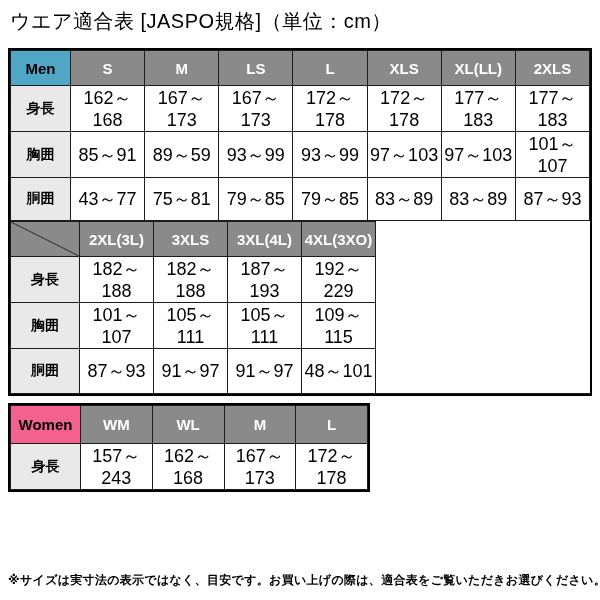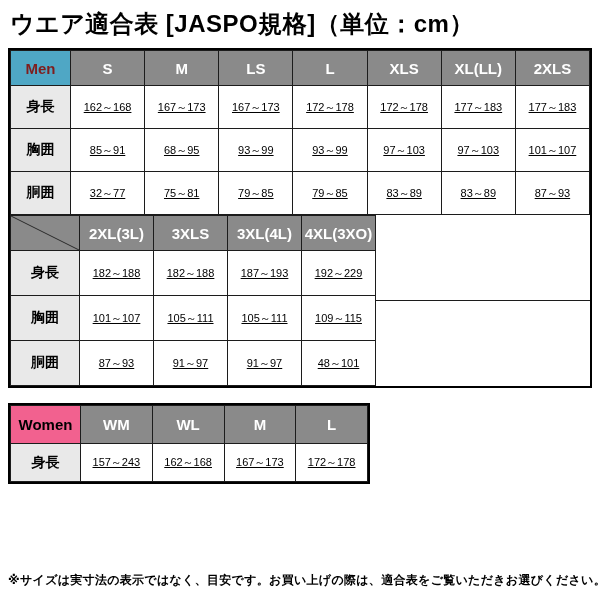--- a/index.html
+++ b/index.html
@@ -1,30 +1,30 @@
 <!DOCTYPE html>
 <html><head>
 <meta charset="utf-8">
 <style>
   html,body{margin:0;padding:0;background:#fff;}
   body{width:600px;height:600px;position:relative;font-family:"Liberation Sans","DejaVu Sans",sans-serif;color:#000;}
-  .title{position:absolute;left:10px;top:8px;font-size:24px;font-weight:bold;letter-spacing:.5px;}
+  .title{position:absolute;left:10px;top:8px;font-size:20px;font-weight:normal;letter-spacing:.5px;}
   .men-wrap{position:absolute;left:8px;top:48px;width:584px;border:2px solid #000;box-sizing:border-box;background:#fff;}
   .women-wrap{position:absolute;left:8px;top:403px;width:362px;border:2px solid #000;box-sizing:border-box;background:#5eead4;}
   table{border-collapse:collapse;table-layout:fixed;width:100%;}
   td,th{border:1px solid #1c1c1c;text-align:center;vertical-align:middle;padding:0;overflow:hidden;}
   .hdr{background:#8A8A8A;color:#fff;font-weight:bold;font-size:15px;}
-  .men-cell{background:#4FA7C5;color:#7f1d1d;font-weight:bold;font-size:15px;}
+  .men-cell{background:#4FA7C5;color:#000000;font-weight:bold;font-size:15px;}
   .women-cell{background:#F2618F;color:#000;font-weight:bold;font-size:15px;}
   .lbl{background:#E9E9E9;font-weight:bold;font-size:14px;margin-left:29px;}
-  .val{background:#fff;font-size:11px;text-decoration:underline;}
+  .val{background:#fff;font-size:18px;}
   .sec1 tr.h{height:35px;} .sec1 tr.d{height:43px;}
   .sec2 tr.h{height:35px;} .sec2 tr.d{height:45px;}
   .women-wrap tr.h{height:38px;} .women-wrap tr.d{height:38px;}
-  .sec2row{display:flex;align-items:center;}
+  .sec2row{display:flex;align-items:flex-end;}
   .sec2{width:365px;flex:0 0 365px;}
   .diag-area{flex:1;position:relative;background:#fff;border-bottom:1px solid #1c1c1c;}
   .diag-area svg,.diag-cell svg{position:absolute;left:0;top:0;width:100%;height:100%;display:block;}
   .diag-cell{position:relative;}
   .footnote{position:absolute;left:8px;top:572px;font-size:12px;font-weight:bold;letter-spacing:.3px;white-space:nowrap;}
 </style>
 </head>
 <body>
 
 <div class="title">ウエア適合表 [JASPO規格]（単位：cm）</div>
@@ -58,30 +58,30 @@
       <td class="val">167～173</td>
       <td class="val">167～173</td>
       <td class="val">172～178</td>
       <td class="val">172～178</td>
       <td class="val">177～183</td>
       <td class="val">177～183</td>
     </tr>
     <tr class="d">
       <td class="lbl">胸囲</td>
       <td class="val">85～91</td>
-      <td class="val">68～95</td>
+      <td class="val">89～59</td>
       <td class="val">93～99</td>
       <td class="val">93～99</td>
       <td class="val">97～103</td>
       <td class="val">97～103</td>
       <td class="val">101～107</td>
     </tr>
     <tr class="d">
       <td class="lbl">胴囲</td>
-      <td class="val">32～77</td>
+      <td class="val">43～77</td>
       <td class="val">75～81</td>
       <td class="val">79～85</td>
       <td class="val">79～85</td>
       <td class="val">83～89</td>
       <td class="val">83～89</td>
       <td class="val">87～93</td>
     </tr>
   </tbody>
     </table>
   <div class="sec2row">

